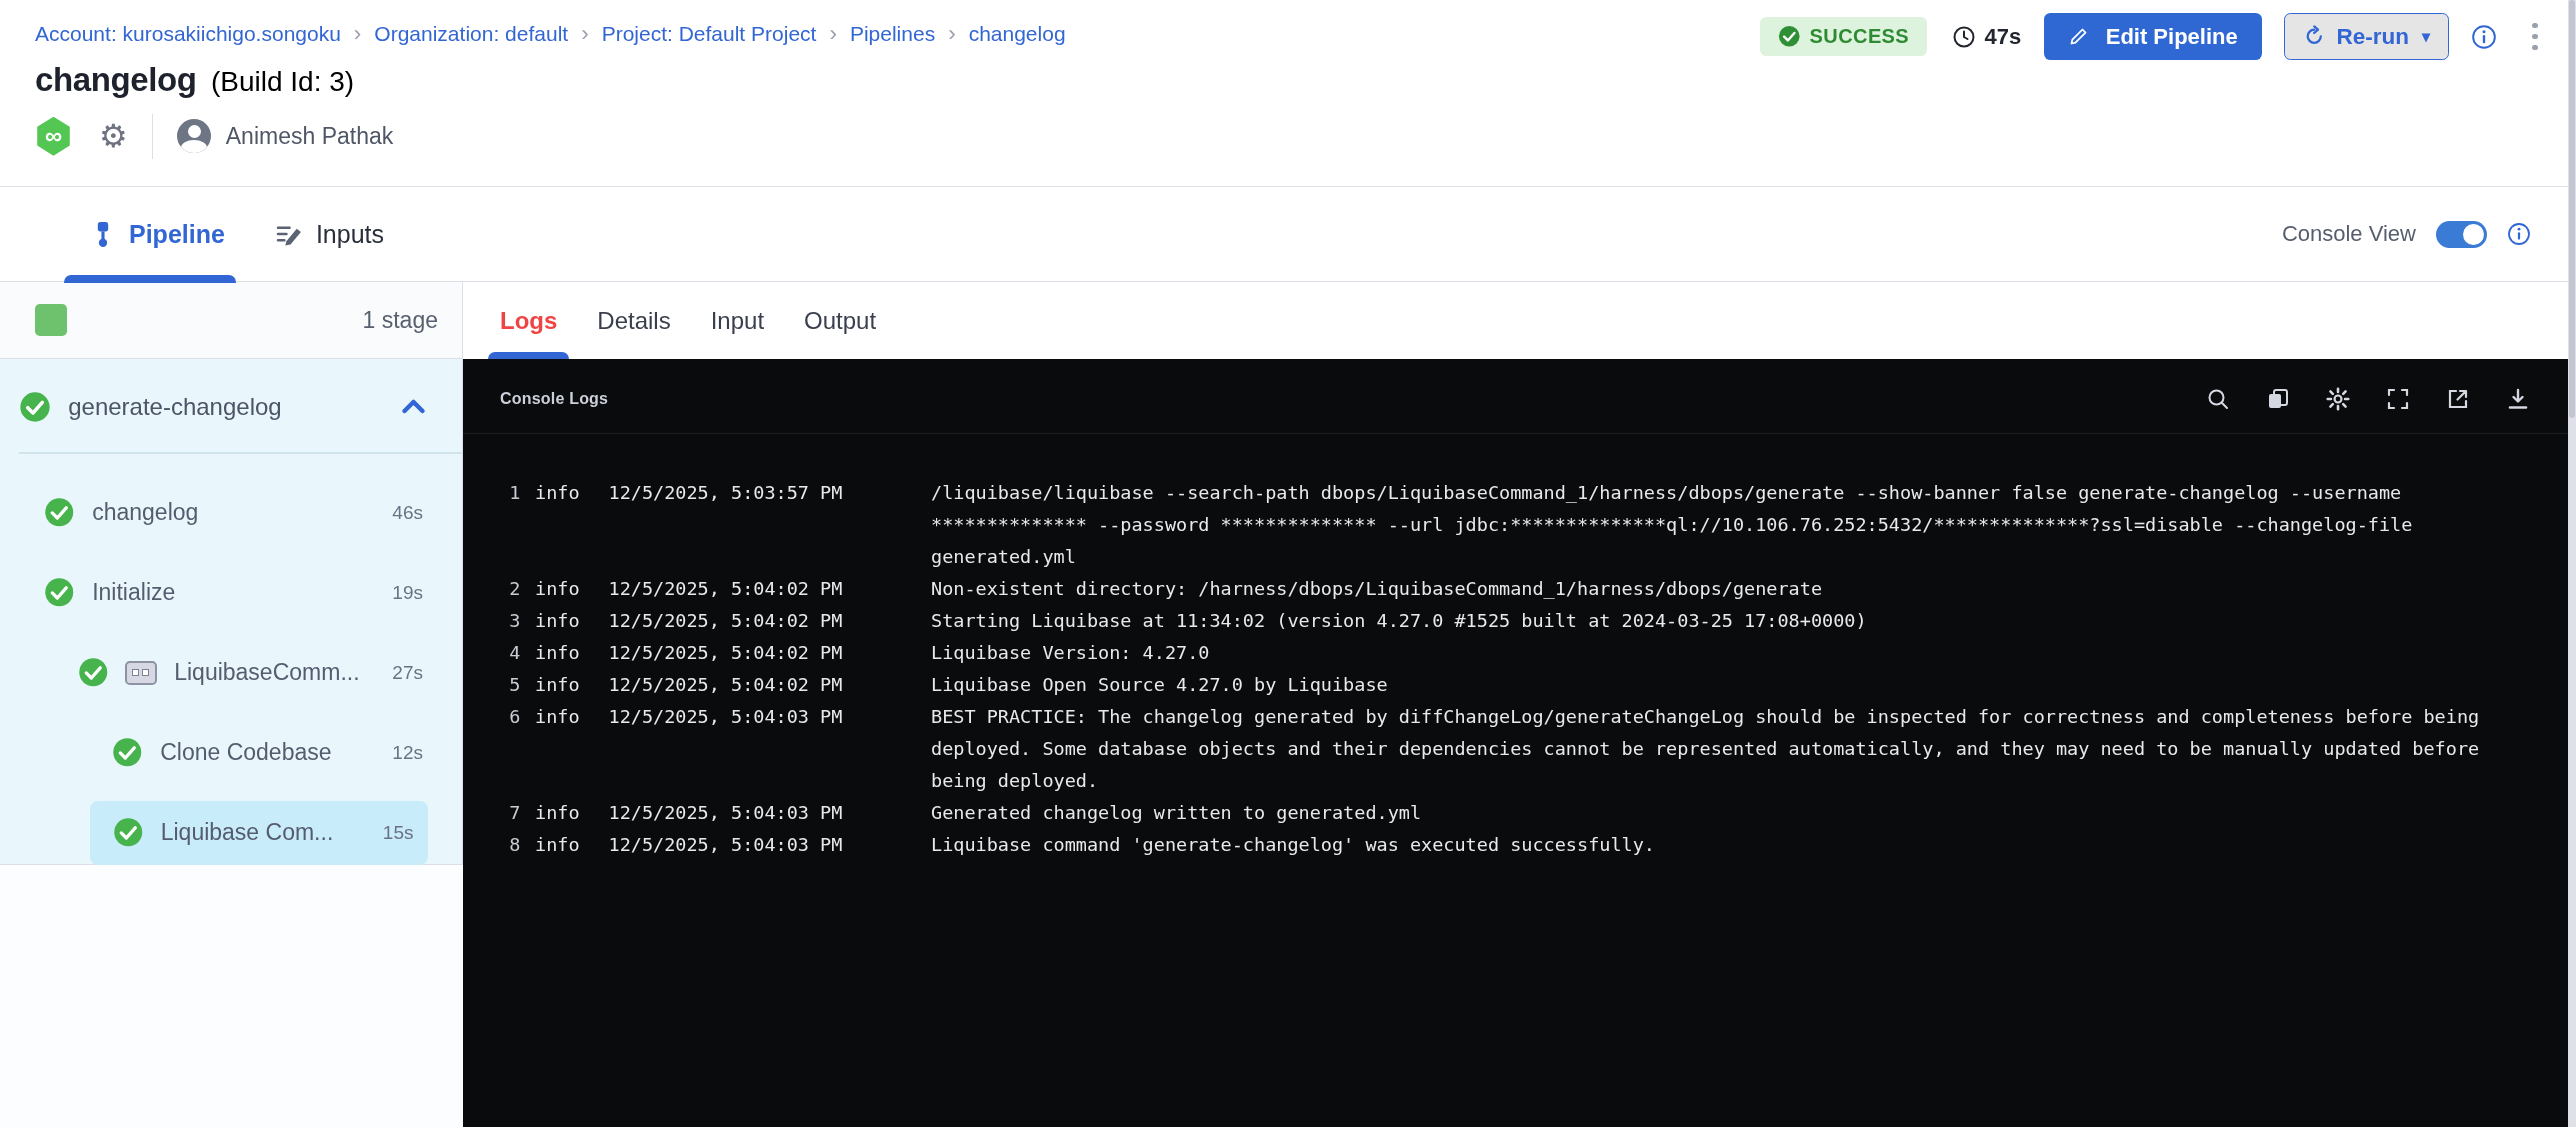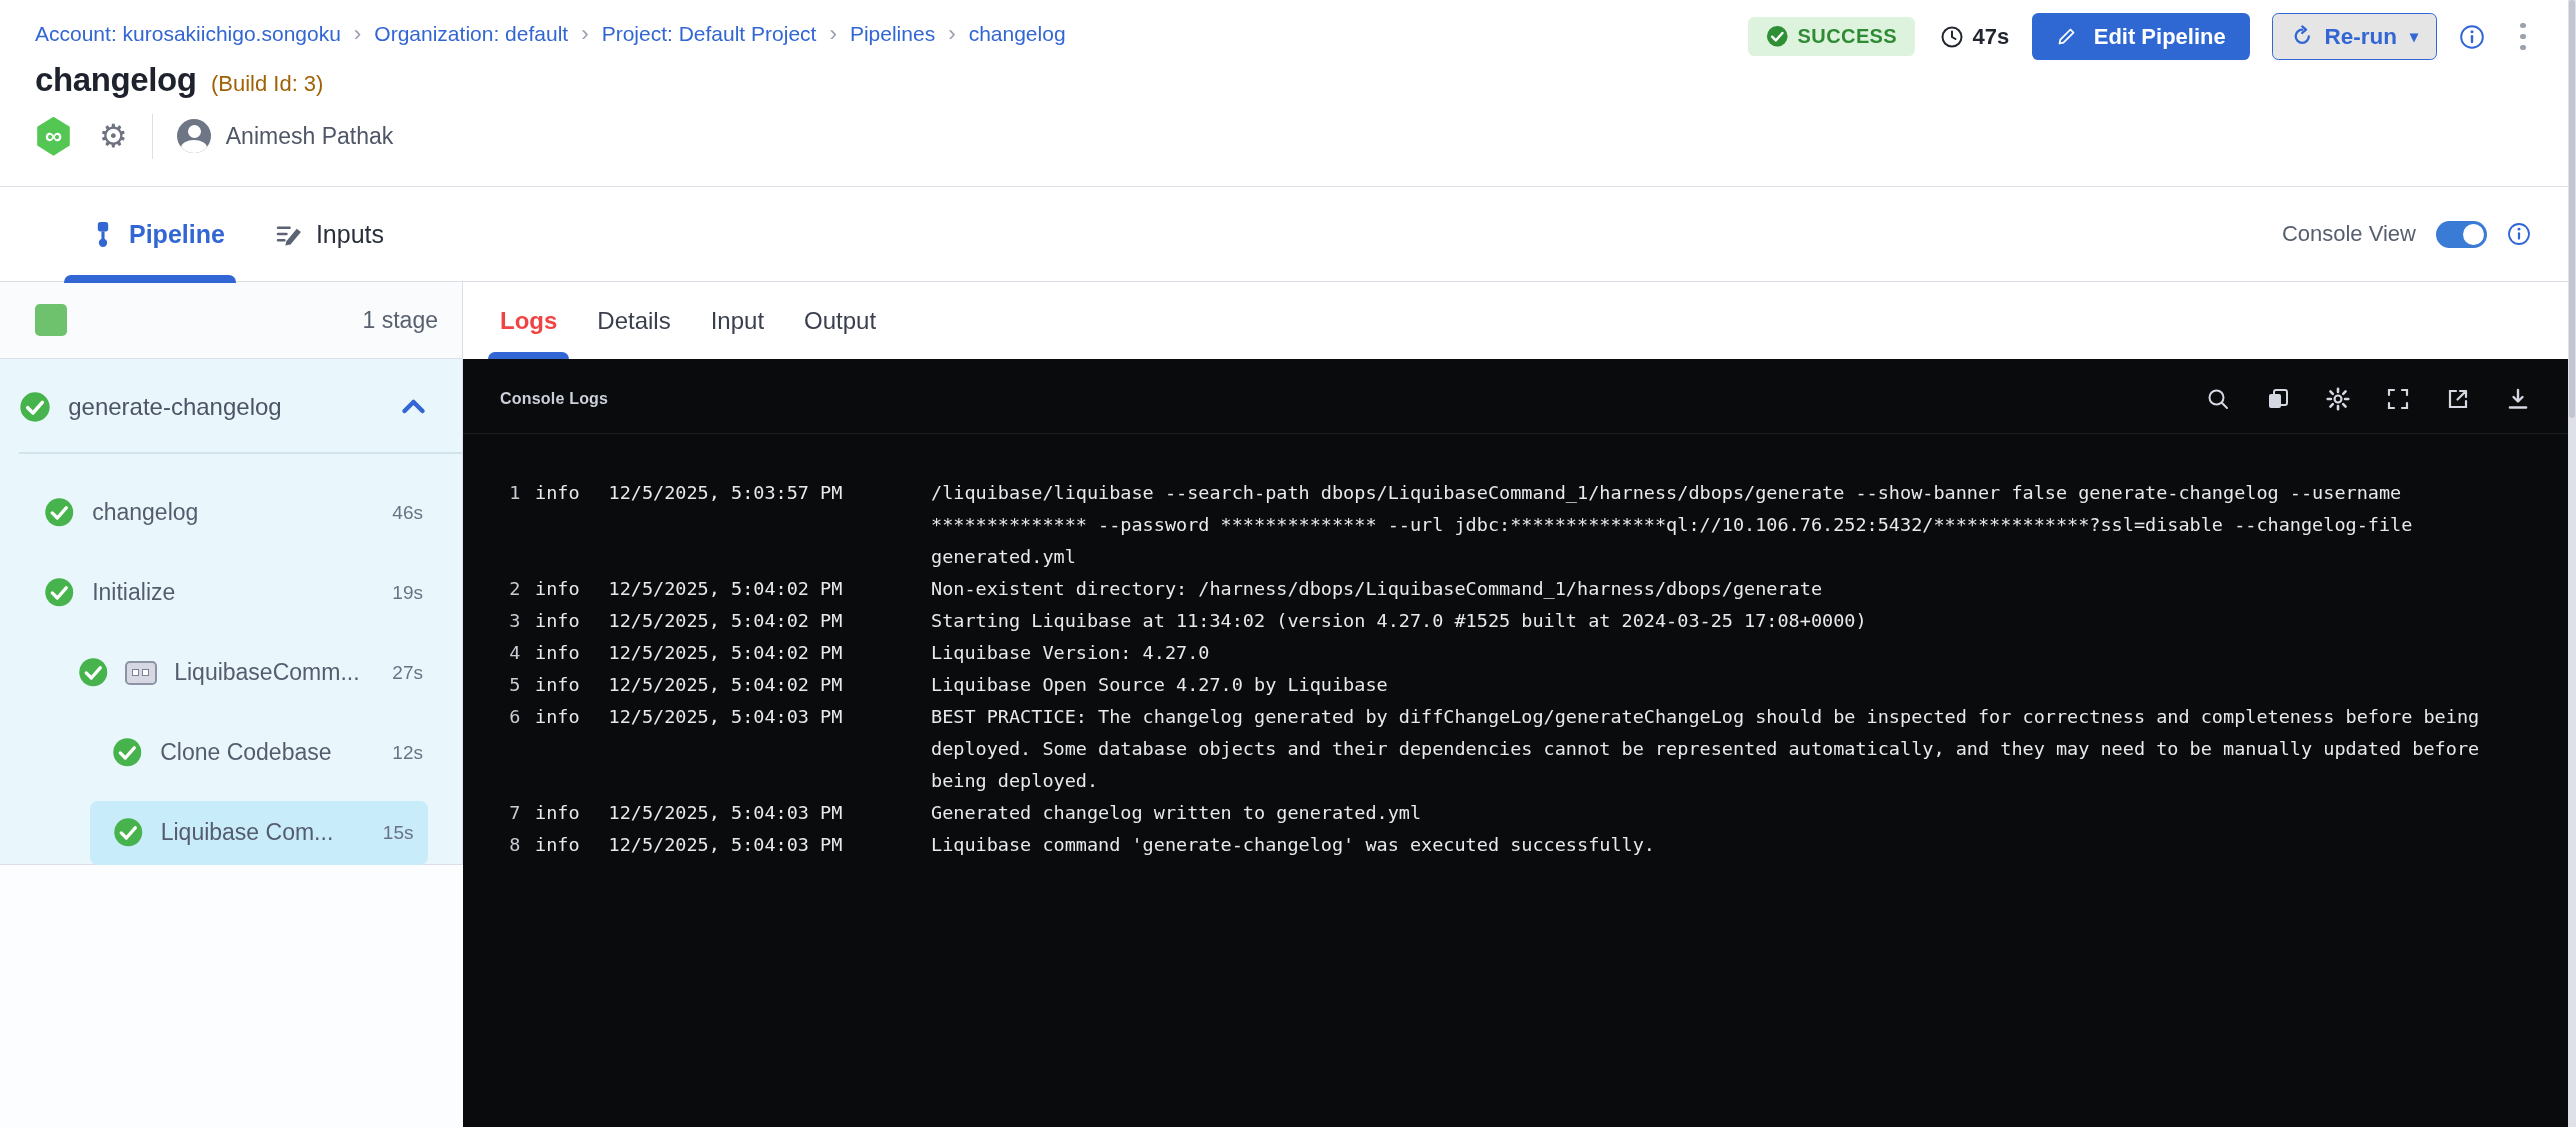--- a/index.html
+++ b/index.html
@@ -7,33 +7,33 @@
     font-family:"Liberation Sans", sans-serif; color:#1d222c; }
   .page { position:relative; width:2576px; height:1127px; display:flex; flex-direction:column; }
 
   
   .top-header { position:relative; height:186px; background:#ffffff; padding:19px 32px 0 35px; flex:0 0 auto; }
   .breadcrumb { display:flex; align-items:center; gap:13px; font-size:21px; line-height:29px; }
   .crumb { color:#3266d4; cursor:pointer; text-decoration:none; }
   .crumb-sep { color:#9aa0ae; font-size:22.5px; }
   .title-row { display:flex; align-items:baseline; margin-top:13px; }
   .build-title { font-size:33px; font-weight:700; color:#1d222c; letter-spacing:-0.4px; }
-  .build-id { font-size:22px; color:#a16207; margin-left:14.5px; }
+  .build-id { font-size:28px; color:#000000; margin-left:14.5px; }
   .meta-row { display:flex; align-items:center; margin-top:17.7px; height:39px; }
   .hexagon { width:37px; height:39px; background:#53c653; display:flex; align-items:center; justify-content:center;
     clip-path:polygon(50% 0, 94% 26%, 94% 74%, 50% 100%, 6% 74%, 6% 26%); }
   .hexagon span { color:#ffffff; font-size:24px; font-weight:700; line-height:1; }
   .gear-glyph { font-size:32px; color:#6d7380; margin-left:27px; line-height:1; }
   .meta-divider { width:1.6px; height:45px; background:#dcdee8; margin:0 24px; }
   .avatar { width:34px; height:34px; border-radius:50%; background:#6e7686; position:relative; overflow:hidden; }
   .avatar::before { content:""; position:absolute; top:5.6px; left:10.4px; width:13px; height:13px; border-radius:50%; background:#ffffff; }
   .avatar::after { content:""; position:absolute; top:21px; left:4px; width:26px; height:16px; border-radius:50% 50% 0 0; background:#ffffff; }
   .user-name { font-size:23px; color:#4f5666; margin-left:14.5px; }
 
-  .header-actions { position:absolute; top:13px; right:42px; display:flex; align-items:center; gap:22.5px; height:47px; }
+  .header-actions { position:absolute; top:13px; right:30px; display:flex; align-items:center; gap:22.5px; height:47px; }
   .status-badge { display:flex; align-items:center; gap:9.6px; background:#def3dd; border-radius:6.4px; height:39px; padding:0 17.7px; }
   .status-badge .txt { color:#2e8b34; font-weight:700; font-size:20px; letter-spacing:0.4px; }
   .duration { display:flex; align-items:center; gap:8px; font-size:22px; font-weight:600; color:#22262f; margin-left:3.2px; }
   .btn-primary { display:flex; align-items:center; gap:17px; background:#2f68d3; color:#ffffff; font-size:22px; font-weight:600;
     border:none; border-radius:6.4px; height:47px; padding:0 24px; cursor:pointer; }
   .btn-outline { display:flex; align-items:center; gap:11.2px; background:#e5e5e5; color:#3266d4; font-size:22.5px; font-weight:700;
     border:1.6px solid #3266d4; border-radius:6.4px; height:47px; padding:0 17.7px; cursor:pointer; }
   .caret-down { font-size:16px; margin-left:1.6px; }
   .kebab { display:flex; flex-direction:column; gap:5.6px; padding:4.8px 8px; cursor:pointer; margin-left:4.8px; }
   .kebab i { width:5.6px; height:5.6px; border-radius:50%; background:#9aa0ac; }

